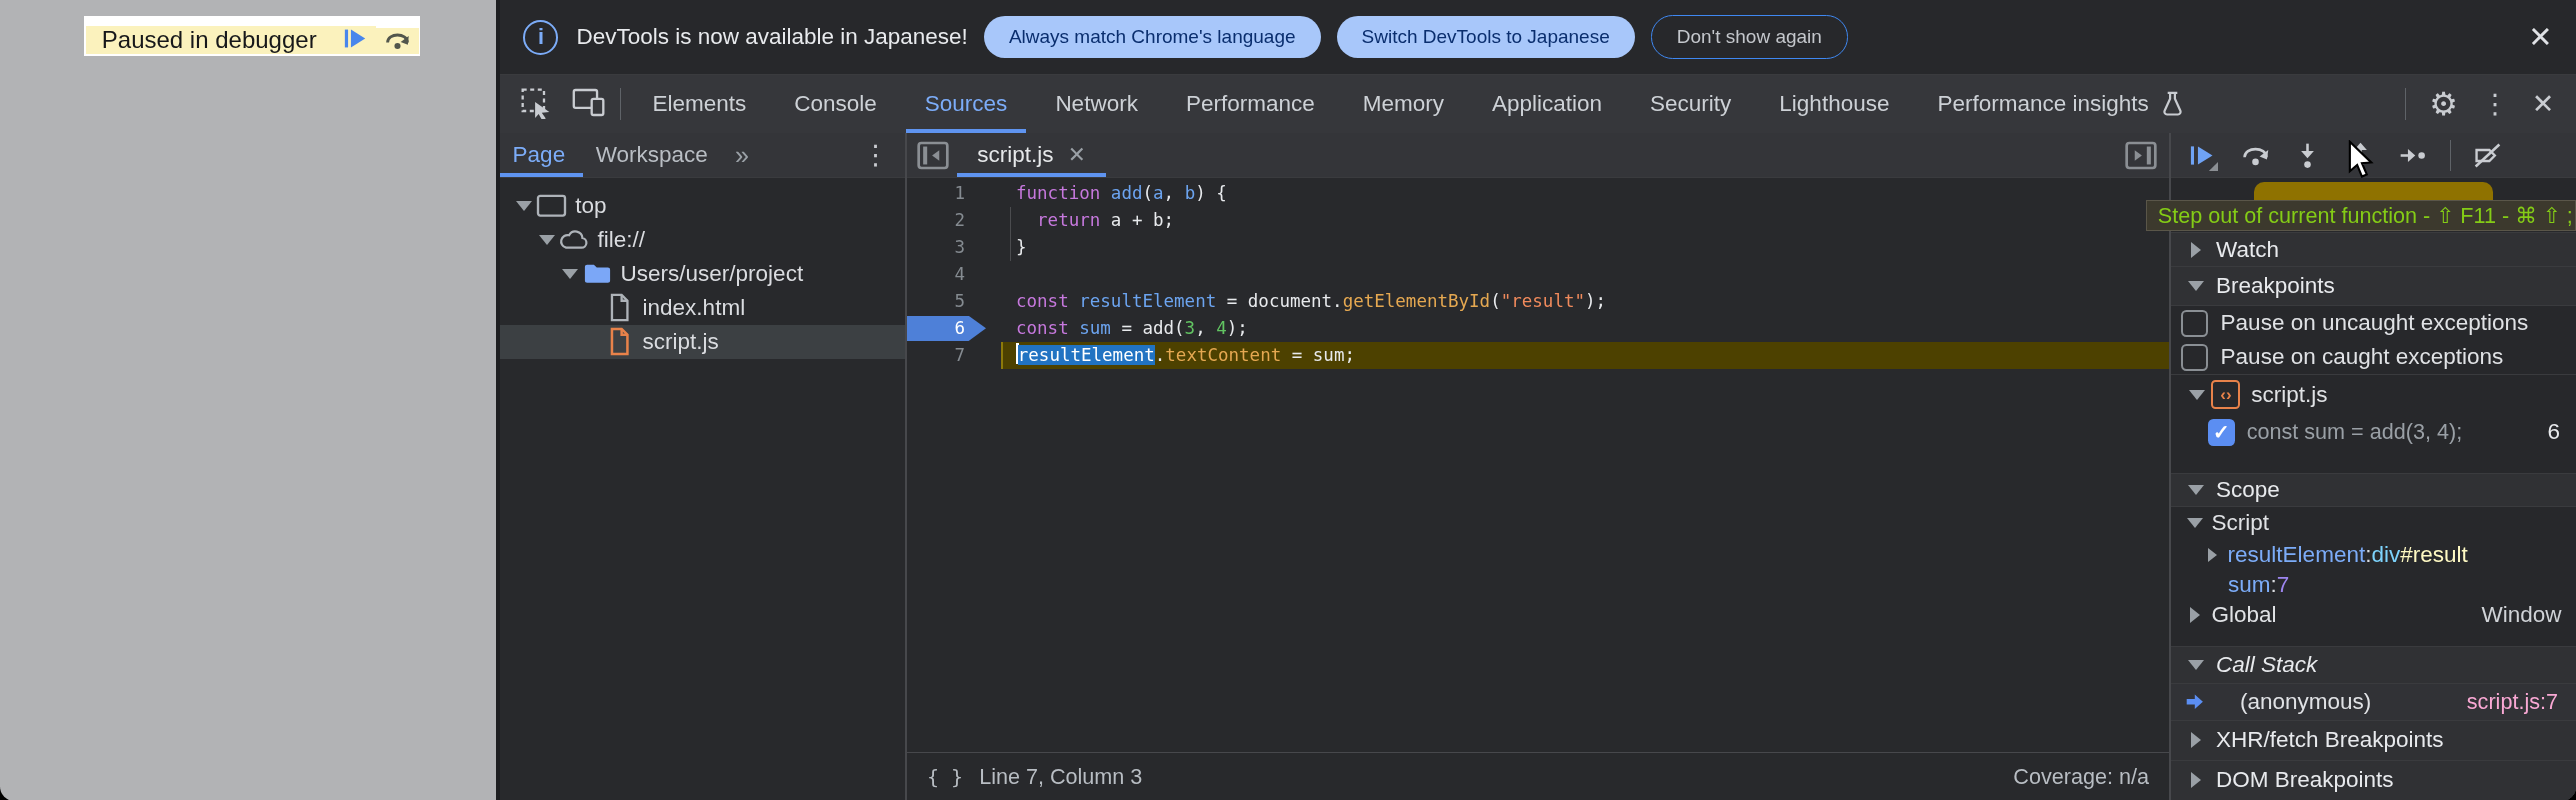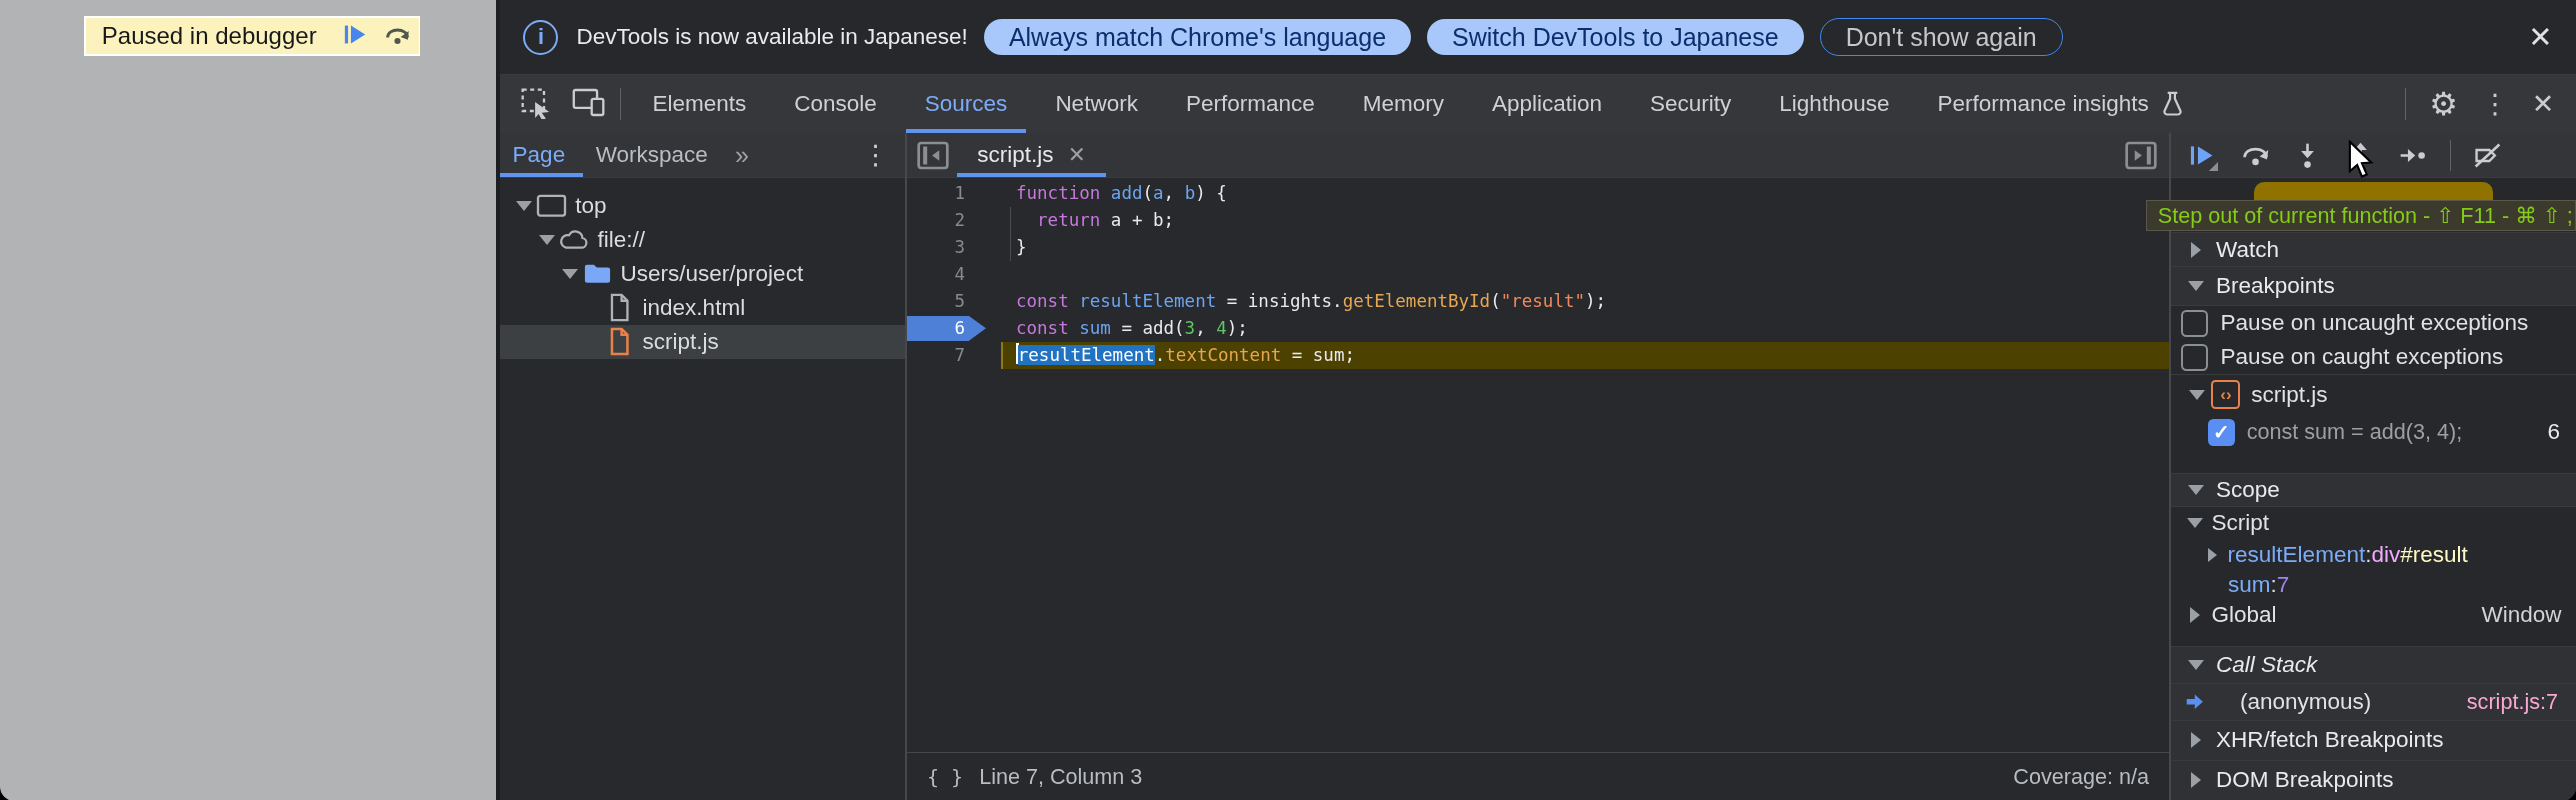--- a/index.html
+++ b/index.html
@@ -1,35 +1,35 @@
 <!DOCTYPE html>
 <html style="font-size:14.4px"><head>
 <meta charset="utf-8">
 <style>
   html,body{margin:0;padding:0;background:#000;width:2576px;height:801px;overflow:hidden;
     font-family:"Liberation Sans",sans-serif;}
   .page{position:relative;width:2576px;height:801px;background:#b2b3b5;
     border-radius:0 0 14.4px 14.4px;overflow:hidden;}
   
   .paused-banner{position:absolute;left:84px;top:16px;height:40px;display:flex;gap:0;
-    background:#fff;padding:1.8px;box-sizing:border-box;}
+    background:#fff;padding:1.8px;box-sizing:border-box;align-items:flex-end;}
   .pb-seg{background:#fbf2bd;display:flex;align-items:center;}
   .pb-label{padding:0 16px;font-size:24px;color:#17181a;white-space:nowrap;}
   .pb-btn{width:43px;justify-content:center;}
   
   .devtools{position:absolute;left:496px;top:0;width:2080px;height:801px;box-sizing:border-box;
     border-left:4.5px solid #1d1e20;background:#28292c;display:flex;flex-direction:column;}
   
   .infobar{height:74px;background:#27282b;border-bottom:0.9px solid #3a3b3e;display:flex;
     align-items:center;position:relative;flex:none;}
   .info-icon{margin-left:23.4px;width:31px;height:31px;border:2.7px solid #7cacf8;border-radius:50%;
     color:#7cacf8;font-size:21.6px;font-weight:bold;display:flex;align-items:center;justify-content:center;flex:none;}
   .infobar-msg{margin-left:18px;font-size:22.5px;color:#e8eaed;white-space:nowrap;}
-  .pill{margin-left:16px;height:36px;border-radius:21.6px;display:flex;align-items:center;
-    padding:0 25px;font-size:25px;white-space:nowrap;cursor:default;}
+  .pill{margin-left:16px;height:42px;border-radius:21.6px;display:flex;align-items:center;
+    padding:0 25px;font-size:19px;white-space:nowrap;cursor:default;}
   .pill.filled{background:#a8c7fa;color:#0a2e6e;}
   .pill.outline{border:1.8px solid #3f88f2;color:#c4c7cc;background:transparent;}
   .infobar-close{position:absolute;right:23.4px;top:0;bottom:0;display:flex;align-items:center;
     font-size:29px;color:#dfe1e5;}
   
   .tabbar{height:58px;background:#36373b;display:flex;align-items:stretch;flex:none;position:relative;}
   .tb-icons{display:flex;align-items:center;padding-left:20px;gap:20px;}
   .tb-sep{width:0.9px;height:32px;background:#5f6368;margin:auto 7.2px auto 14.4px;}
   .main-tab{display:flex;align-items:center;padding:0 24px;font-size:22.5px;color:#cdd1d6;
     position:relative;white-space:nowrap;gap:10.8px;}
@@ -95,21 +95,21 @@
   .sect-label{margin-left:9px;font-size:22.5px;color:#e8eaed;white-space:nowrap;}
   .cb{width:27px;height:27px;border:2.7px solid #8a8f94;border-radius:5.4px;box-sizing:border-box;flex:none;}
   .cb.checked{border:none;background:#5b8ef2;color:#fff;display:flex;align-items:center;justify-content:center;font-size:20px;font-weight:bold;}
   .row-label{font-size:22.5px;color:#e0e2e5;white-space:nowrap;}
   .bp-code{font-size:21.6px;color:#9aa0a6;white-space:nowrap;}
   .bp-line{margin-left:auto;margin-right:16px;font-size:22.5px;color:#e8eaed;}
   .js-ico{width:29px;height:29px;border:2.7px solid #e8824a;border-radius:4.5px;box-sizing:border-box;color:#e8824a;
     display:flex;align-items:center;justify-content:center;font-size:17px;font-weight:bold;flex:none;}
   .scope-name{color:#7cacf8;font-size:22.5px;}
   .scope-sep{color:#dadce0;font-size:22.5px;}
-  .val-tag{color:#f0abfc;font-size:22.5px;}
+  .val-tag{color:#7dd3fc;font-size:22.5px;}
   .val-id{color:#fef9c3;font-size:22.5px;}
   .val-num{color:#9d86f0;font-size:22.5px;}
   .right-val{margin-left:auto;margin-right:14.4px;font-size:22.5px;color:#d0d3d7;}
   .frame-loc{margin-left:auto;margin-right:18px;font-size:21.6px;color:#f9a8d4;}
   .anon-row{background:#313236;gap:24px;}
   .gold-cap{position:absolute;left:83px;top:49px;width:239px;height:20px;background:#8f7200;
     border-radius:10px 10px 0 0;z-index:4;}
   .tooltip{position:absolute;left:-25px;top:67px;right:0;height:31px;background:#3c392d;
     border:0.9px solid #5a5649;display:flex;align-items:center;padding:0 10.8px;font-size:21.6px;
     color:#84cc16;white-space:nowrap;z-index:5;box-sizing:border-box;}
@@ -298,21 +298,21 @@
                 <rect x="25.5" y="7" width="4.5" height="20" fill="#8b8f94"></rect>
                 <path d="M12 11 L20 17 L12 23 Z" fill="#8b8f94"></path>
               </svg>
           </span>
         </div>
         <div class="code" id="code-area">
             <div class="cl"><span class="gnum">1</span><span class="ct"><span class="tk-kw">function</span><span> </span><span class="tk-def">add</span><span>(</span><span class="tk-def">a</span><span>, </span><span class="tk-def">b</span><span>) {</span></span></div>
             <div class="cl"><span class="guide"></span><span class="gnum">2</span><span class="ct"><span>  </span><span class="tk-kw">return</span><span> a + b;</span></span></div>
             <div class="cl"><span class="guide"></span><span class="gnum">3</span><span class="ct"><span>}</span></span></div>
             <div class="cl"><span class="gnum">4</span><span class="ct"></span></div>
-            <div class="cl"><span class="gnum">5</span><span class="ct"><span class="tk-kw">const</span><span> </span><span class="tk-def">resultElement</span><span> = insights.</span><span class="tk-fn">getElementById</span><span>(</span><span class="tk-str">"result"</span><span>);</span></span></div>
+            <div class="cl"><span class="gnum">5</span><span class="ct"><span class="tk-kw">const</span><span> </span><span class="tk-def">resultElement</span><span> = document.</span><span class="tk-fn">getElementById</span><span>(</span><span class="tk-str">"result"</span><span>);</span></span></div>
             <div class="cl"><div class="gflag"></div><span class="gnum on-flag">6</span><span class="ct"><span class="tk-kw">const</span><span> </span><span class="tk-def">sum</span><span> = add(</span><span class="tk-num">3</span><span>, </span><span class="tk-num">4</span><span>);</span></span></div>
             <div class="cl"><div class="exec-band"></div><span class="gnum">7</span><span class="ct"><span class="caret"></span><span class="tk-sel">resultElement</span><span>.</span><span class="tk-fn">textContent</span><span> = sum;</span></span></div>
           </div>
         <div class="statusbar">
           <span class="sb-brace">{ }</span>
           <span class="sb-left">Line 7, Column 3</span>
           <span class="sb-right">Coverage: n/a</span>
         </div>
       </div>
 

